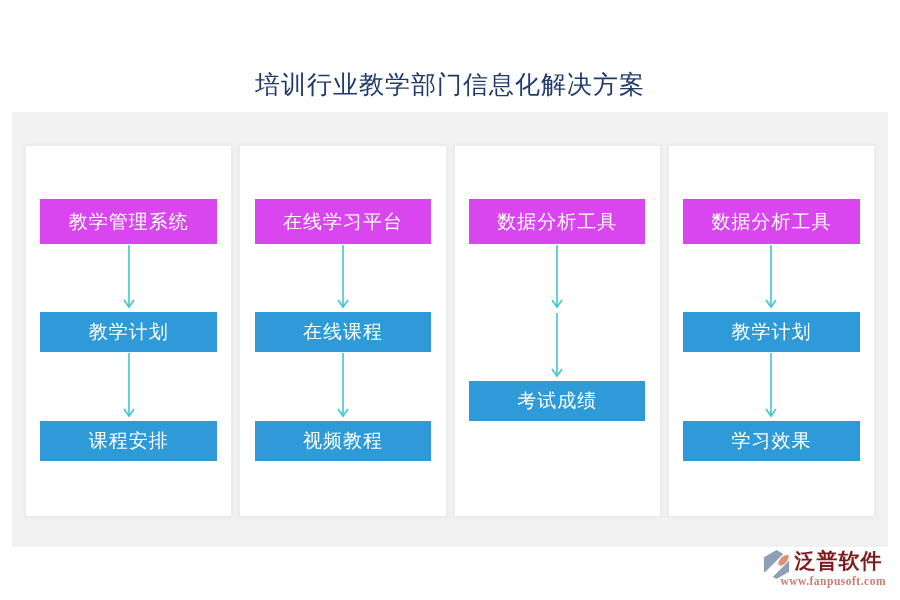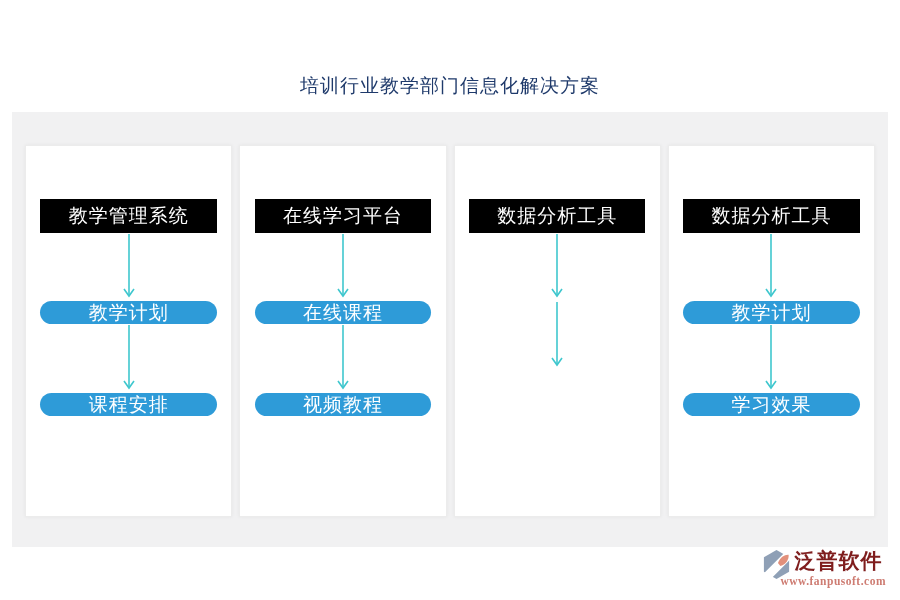--- a/index.html
+++ b/index.html
@@ -5,21 +5,21 @@
   html,body{margin:0;padding:0;}
   body{
     width:900px;height:600px;position:relative;overflow:hidden;
     background:#ffffff;
     font-family:"Liberation Sans","DejaVu Sans",sans-serif;
   }
   .page-title{
     padding-top:70px;
     text-align:center;
     font-family:"DejaVu Serif","Liberation Serif",serif;
-    font-size:19px;
+    font-size:25px;
     letter-spacing:1px;
     color:#1F3A6B;
     line-height:30px;
   }
   .panel{
     margin:12px 12px 0 12px;
     height:435px;
     background:#F1F1F2;
     box-sizing:border-box;
     padding:33px 13px 0 13px;
@@ -44,22 +44,22 @@
     width:86%;
     display:flex;
     align-items:center;
     justify-content:center;
     color:#ffffff;
     font-family:"DejaVu Serif","Liberation Serif",serif;
     font-size:19px;
     letter-spacing:1px;
     white-space:nowrap;
   }
-  .flow-box.header{height:34px;background:#000000;}
-  .flow-box.step{height:23px;background:#2E9BD8;border-radius:12px;}
+  .flow-box.header{height:45px;background:#d946ef;}
+  .flow-box.step{height:40px;background:#2E9BD8;}
   .arrow{display:block;}
   .brand{
     position:absolute;
     right:14px;
     top:549px;
     display:flex;
     align-items:flex-start;
   }
   .brand-right{
     display:flex;
@@ -123,20 +123,21 @@
     <div class="card">
       <div class="flow-box header">数据分析工具</div>
       <svg class="arrow" width="14" height="68" viewBox="0 0 14 68">
         <line x1="7" y1="1" x2="7" y2="62" stroke="#3FC7CE" stroke-width="1.6"></line>
         <polyline points="2,56 7,63 12,56" fill="none" stroke="#3FC7CE" stroke-width="1.6"></polyline>
       </svg>
       <svg class="arrow" width="14" height="69" viewBox="0 0 14 69">
         <line x1="7" y1="1" x2="7" y2="63" stroke="#3FC7CE" stroke-width="1.6"></line>
         <polyline points="2,57 7,64 12,57" fill="none" stroke="#3FC7CE" stroke-width="1.6"></polyline>
       </svg>
+      <div class="flow-box step">考试成绩</div>
     </div>
 
     <div class="card">
       <div class="flow-box header">数据分析工具</div>
       <svg class="arrow" width="14" height="68" viewBox="0 0 14 68">
         <line x1="7" y1="1" x2="7" y2="62" stroke="#3FC7CE" stroke-width="1.6"></line>
         <polyline points="2,56 7,63 12,56" fill="none" stroke="#3FC7CE" stroke-width="1.6"></polyline>
       </svg>
       <div class="flow-box step">教学计划</div>
       <svg class="arrow" width="14" height="69" viewBox="0 0 14 69">

